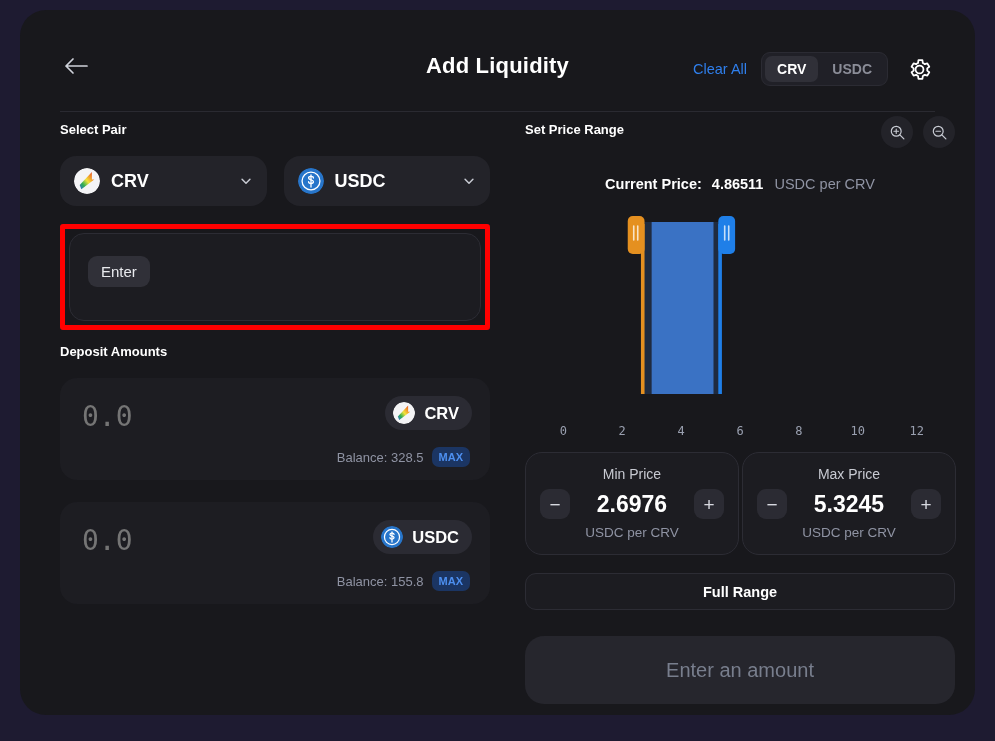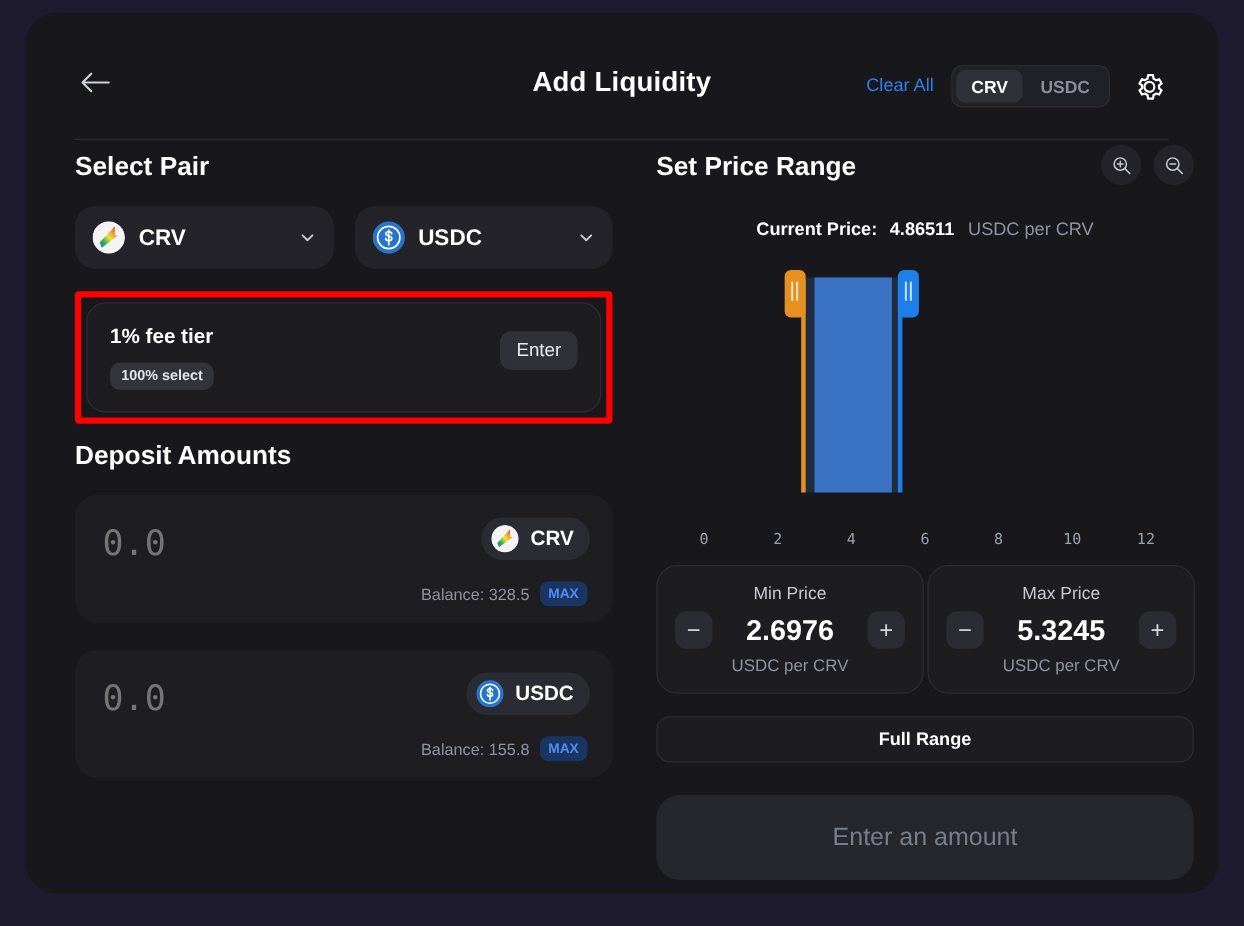--- a/index.html
+++ b/index.html
@@ -63,21 +63,21 @@
     position: absolute; left: 40px; right: 40px; top: 101px;
     height: 1px; background: #2a2a31;
   }
 
   
   .cols { position: absolute; left: 0; top: 112px; right: 0; }
   .col-left { position: absolute; left: 40px; top: 0; width: 430px; }
   .col-right { position: absolute; left: 505px; top: 0; width: 430px; }
 
   .section-title {
-    font-size: 21px; font-weight: bold; color: #ffffff;
+    font-size: 13px; font-weight: bold; color: #ffffff;
     margin-bottom: 19px;
   }
 
   
   .pair-row { display: flex; gap: 17px; }
   .pair-select {
     flex: 1; height: 50px; background: #232329;
     border-radius: 16px; display: flex; align-items: center;
     padding: 0 14px; cursor: pointer; gap: 11px;
   }
@@ -284,24 +284,20 @@
             <span class="pair-name">USDC</span>
             <svg class="chev" viewBox="0 0 16 16">
               <path d="M3.5 6 L8 10.5 L12.5 6" stroke="#c9ccd4" stroke-width="1.7" fill="none" stroke-linecap="round" stroke-linejoin="round"></path>
             </svg>
           </div>
         </div>
 
         <div class="fee-wrap">
           <div class="fee-highlight"></div>
           <div class="fee-card">
-            <div>
-              <div class="fee-title">1% fee tier</div>
-              <div class="fee-badge">100% select</div>
-            </div>
             <button class="edit-btn">Enter</button>
           </div>
         </div>
 
         <div class="section-title deposit-title">Deposit Amounts</div>
 
         <div class="deposit-card">
           <input class="amount-input" type="text" value="" placeholder="0.0" style="">
           <div class="tok-pill">
             <svg class="tok tok-sm" viewBox="0 0 32 32">

